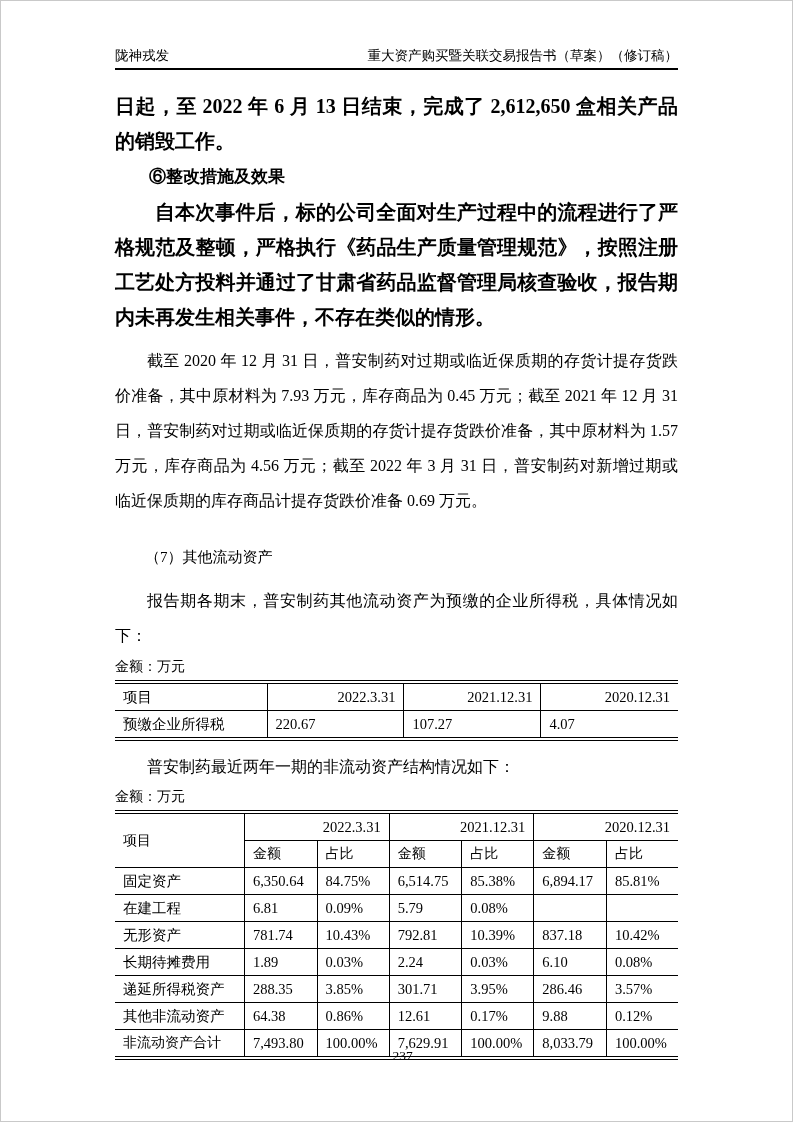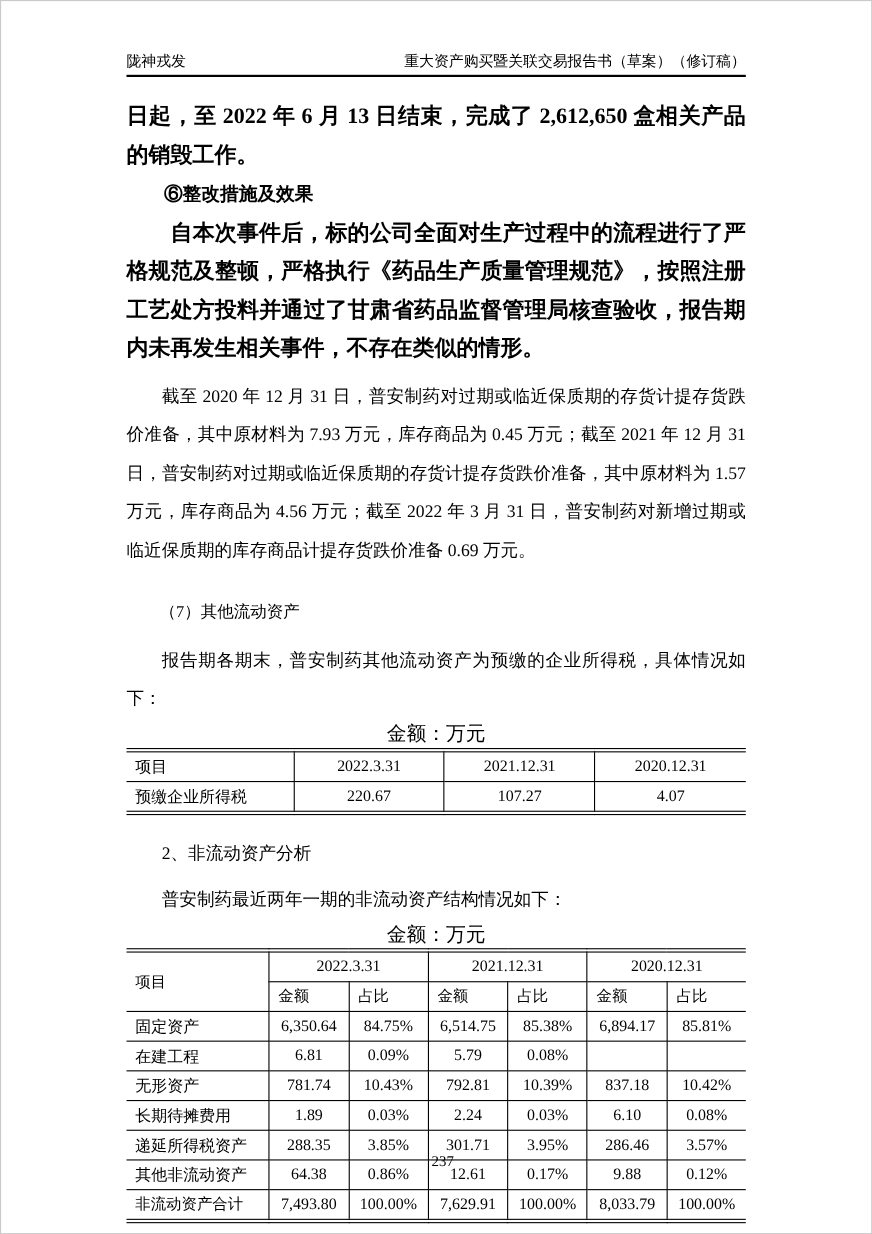--- a/index.html
+++ b/index.html
@@ -18,44 +18,44 @@
   }
   .para { margin:0; text-align:justify; }
   .bold-kai { font-weight:700; font-size:20px; line-height:35px; }
   .p-first { margin-top:19px; }
   .h-circle { margin:0; font-weight:700; font-size:17px; line-height:36px; text-indent:2em; }
   .body-text { font-size:16px; line-height:35px; }
   .indent { text-indent:2em; }
   .p-inventory { margin-top:8px; }
   .h-sub { margin:24px 0 0 0; font-size:15px; line-height:30px; text-indent:2em; }
   .p-other { margin-top:11px; }
-  .unit-note { text-align:center; font-size:18px; line-height:20px; margin:4px 0 3px 0; }
+  .unit-note { text-align:left; font-size:14px; line-height:20px; margin:4px 0 3px 0; }
   .h-section2 { margin:20px 0 0 0; font-size:16px; line-height:32px; text-indent:2em; }
   .p-noncurrent { margin-top:10px; font-size:16px; line-height:32px; text-indent:2em; }
 
   table.fin {
     width:100%; border-collapse:collapse;
     border-top:4px double #000; border-bottom:4px double #000;
     font-size:14.5px;
   }
   table.fin td, table.fin th {
     border:1px solid #000;
     padding:2px 8px; height:22px;
     font-weight:normal; vertical-align:middle;
   }
   table.fin td:first-child, table.fin th:first-child { border-left:none; }
   table.fin td:last-child, table.fin th:last-child { border-right:none; }
   table.fin tr:first-child th { border-top:none; }
   table.fin tr:last-child td { border-bottom:none; }
   .c { text-align:left; }
-  .r { text-align:center; }
+  .r { text-align:left; }
   .l { text-align:left; }
   .b { font-weight:700; }
   .hei { font-family:"Liberation Sans","DejaVu Sans",sans-serif; font-size:14px; }
-  .date-head { font-weight:700; text-align:center; }
+  .date-head { font-weight:700; text-align:right; }
 
   .page-number {
     position:absolute; left:12px; right:0; bottom:57px;
     text-align:center; font-size:13.5px;
   }
 </style>
 </head>
 <body>
 
 <div class="page">
@@ -95,21 +95,20 @@
     </tr>
     <tr>
       <td class="c">预缴企业所得税</td>
       <td class="r">220.67</td>
       <td class="r">107.27</td>
       <td class="r">4.07</td>
     </tr>
   </tbody>
     </table>
 
-  <p class="h-section2">2、非流动资产分析</p>
 
   <p class="para p-noncurrent">普安制药最近两年一期的非流动资产结构情况如下：</p>
 
   <div class="unit-note">金额：万元</div>
 
   <table class="fin">
     <colgroup>
       <col style="width:23%">
         <col style="width:12.9%">
         <col style="width:12.8%">

